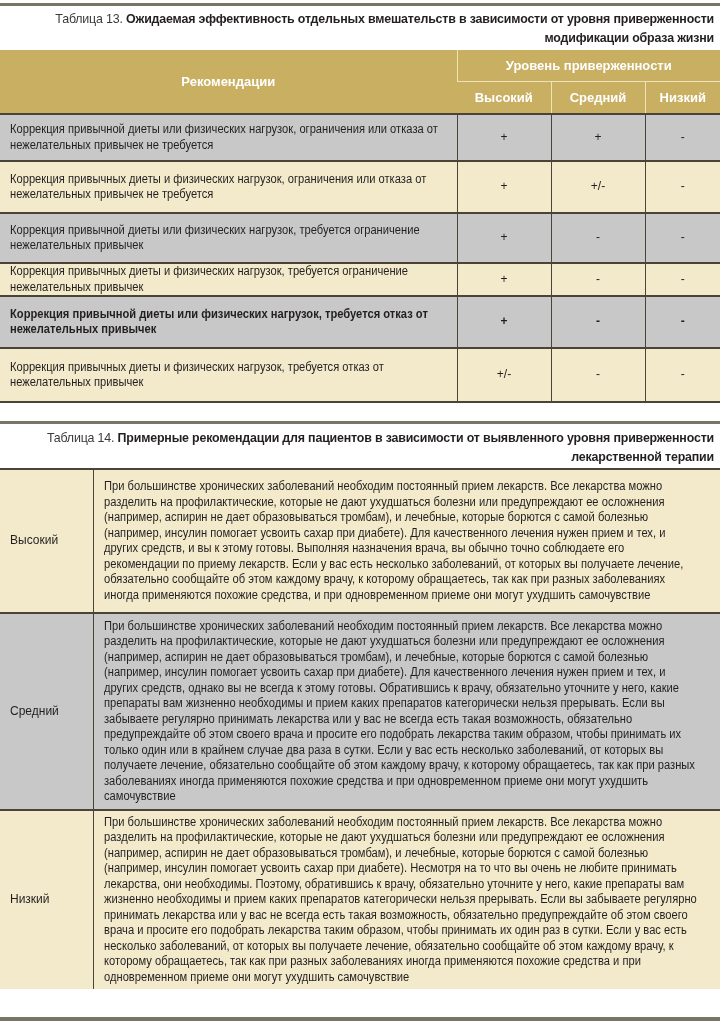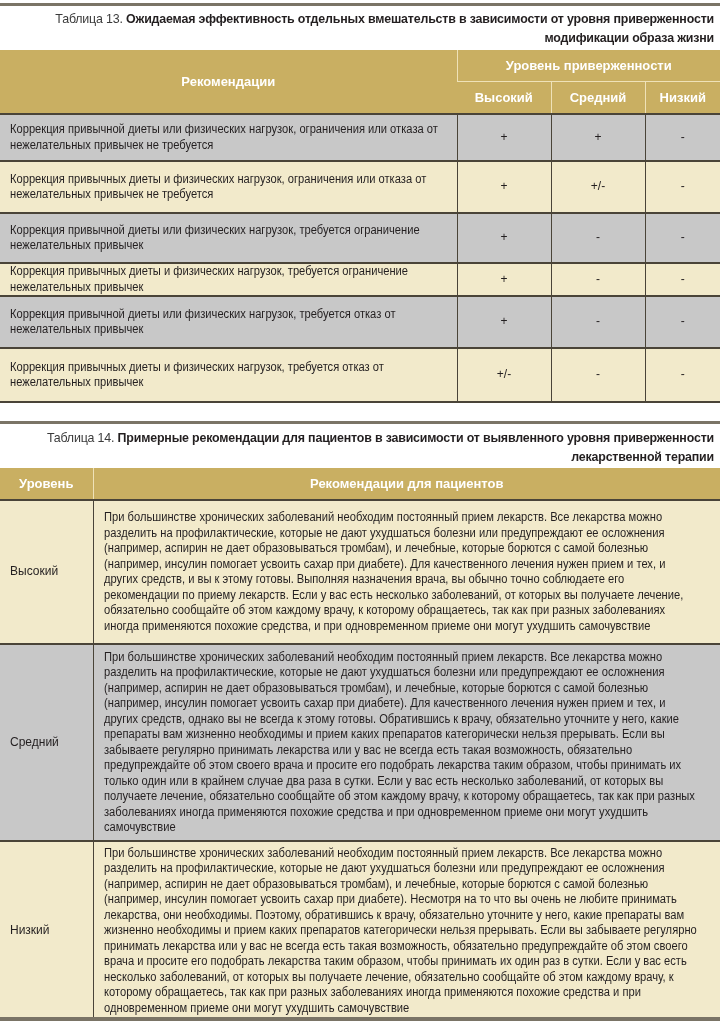--- a/index.html
+++ b/index.html
@@ -81,21 +81,21 @@
     <td class="mark">-</td>
   </tr>
   <tr class="body-row beige" style="height:32px;">
     <td class="txt">
           <span>Коррекция привычных диеты и физических нагрузок, требуется ограничение нежелательных привычек</span>
         </td>
     <td class="mark">+</td>
     <td class="mark">-</td>
     <td class="mark">-</td>
   </tr>
-  <tr class="body-row gray" style="height:52px;">
+  <tr class="body-row gray" style="height:52px;font-weight:bold;">
     <td class="txt">
           <span>Коррекция привычной диеты или физических нагрузок, требуется отказ от нежелательных привычек</span>
         </td>
     <td class="mark">+</td>
     <td class="mark">-</td>
     <td class="mark">-</td>
   </tr>
   <tr class="body-row beige bottom-rule" style="height:54px;">
     <td class="txt">
           <span>Коррекция привычных диеты и физических нагрузок, требуется отказ от нежелательных привычек</span>
@@ -112,24 +112,20 @@
   <div><span class="lbl">Таблица 14.</span> <span class="ttl">Примерные рекомендации для пациентов в зависимости от выявленного уровня приверженности</span></div>
   <div class="ttl">лекарственной терапии</div>
 </div>
 
 <table class="t14" style="top:468px; width:720px;">
   <colgroup>
       <col style="width:93px">
       <col style="width:627px">
     </colgroup>
   <tbody>
-      <tr style="height:29px;">
-    <th>Уровень</th>
-    <th>Рекомендации для пациентов</th>
-  </tr>
   <tr class="body-row beige" style="height:144px;">
     <td class="lvl">Высокий</td>
     <td class="txt rec">
           <span>При большинстве хронических заболеваний необходим постоянный прием лекарств. Все лекарства можно разделить на профилактические, которые не дают ухудшаться болезни или предупреждают ее осложнения (например, аспирин не дает образовываться тромбам), и лечебные, которые борются с самой болезнью (например, инсулин помогает усвоить сахар при диабете). Для качественного лечения нужен прием и тех, и других средств, и вы к этому готовы. Выполняя назначения врача, вы обычно точно соблюдаете его рекомендации по приему лекарств. Если у вас есть несколько заболеваний, от которых вы получаете лечение, обязательно сообщайте об этом каждому врачу, к которому обращаетесь, так как при разных заболеваниях иногда применяются похожие средства, и при одновременном приеме они могут ухудшить самочувствие</span>
         </td>
   </tr>
   <tr class="body-row gray" style="height:197px;">
     <td class="lvl">Средний</td>
     <td class="txt rec">
           <span>При большинстве хронических заболеваний необходим постоянный прием лекарств. Все лекарства можно разделить на профилактические, которые не дают ухудшаться болезни или предупреждают ее осложнения (например, аспирин не дает образовываться тромбам), и лечебные, которые борются с самой болезнью (например, инсулин помогает усвоить сахар при диабете). Для качественного лечения нужен прием и тех, и других средств, однако вы не всегда к этому готовы. Обратившись к врачу, обязательно уточните у него, какие препараты вам жизненно необходимы и прием каких препаратов категорически нельзя прерывать. Если вы забываете регулярно принимать лекарства или у вас не всегда есть такая возможность, обязательно предупреждайте об этом своего врача и просите его подобрать лекарства таким образом, чтобы принимать их только один или в крайнем случае два раза в сутки. Если у вас есть несколько заболеваний, от которых вы получаете лечение, обязательно сообщайте об этом каждому врачу, к которому обращаетесь, так как при разных заболеваниях иногда применяются похожие средства и при одновременном приеме они могут ухудшить самочувствие</span>

